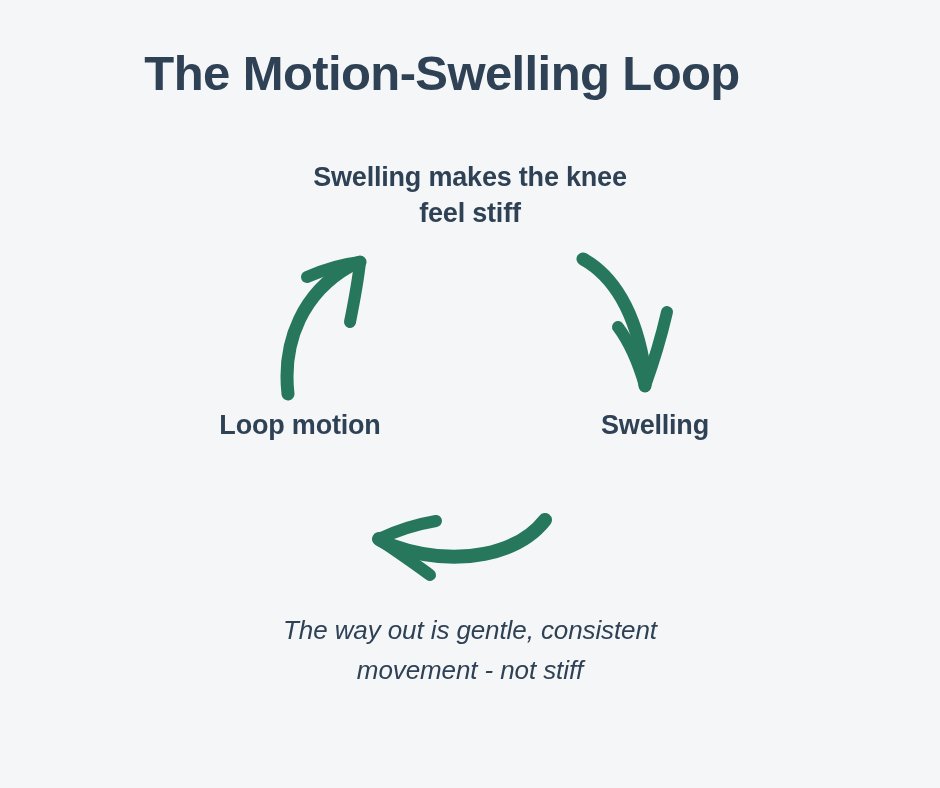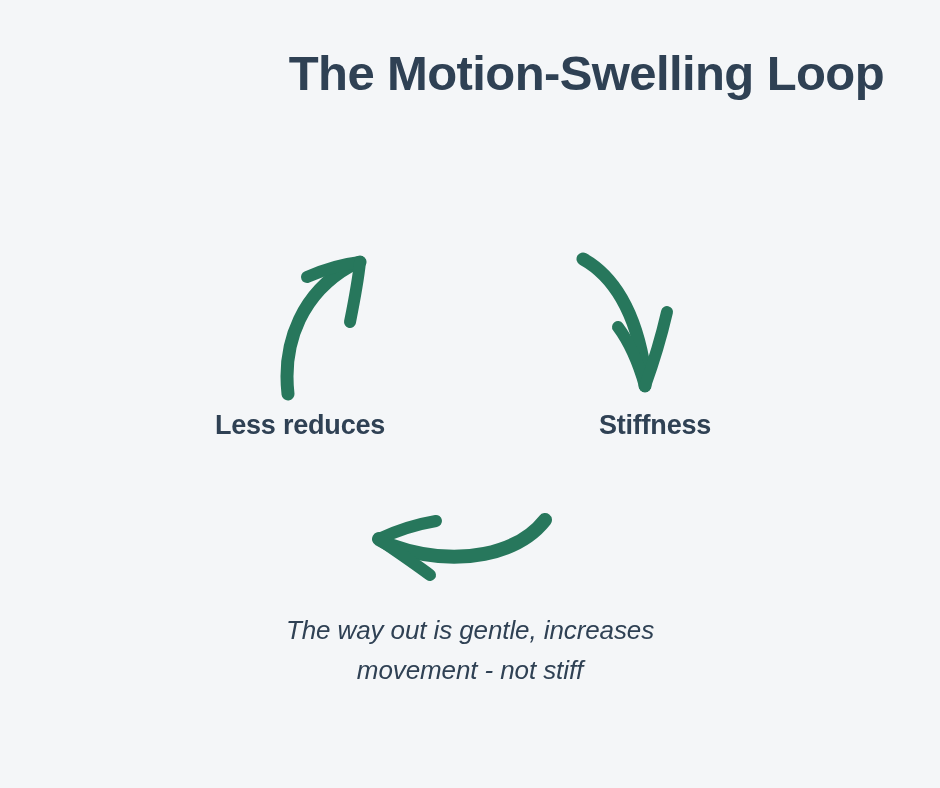--- a/index.html
+++ b/index.html
@@ -20,21 +20,21 @@
     height: 788px;
     background: #f4f6f8;
   }
 
   
   .title {
     position: absolute;
     top: 46px;
     left: 0;
     width: 884px;
-    text-align: right;
+    text-align: center;
     font-size: 49px;
     font-weight: bold;
     color: #2f4154;
     letter-spacing: -0.6px;
     line-height: 1.12;
     white-space: nowrap;
   }
 
   
   .node {
@@ -117,27 +117,31 @@
 
     <g>
       <path d="M 288 394
                C 282 340, 304 292, 350 266
                L 360 262" fill="none" stroke="#27775c" stroke-width="13" stroke-linecap="round"></path>
       <path d="M 360 262 C 342 264, 323 270, 307 277" fill="none" stroke="#27775c" stroke-width="12" stroke-linecap="round"></path>
       <path d="M 360 262 C 358 282, 354 302, 350 322" fill="none" stroke="#27775c" stroke-width="12" stroke-linecap="round"></path>
     </g>
   </svg>
 
+  <div class="node" id="node-top">
+    <span class="node-line">Swelling makes the knee</span>
+    <span class="node-line">feel stiff</span>
+  </div>
 
   <div class="node" id="node-right">
-    <span class="node-line">Stiffness</span>
+    <span class="node-line">Swelling</span>
   </div>
 
   <div class="node" id="node-left">
-    <span class="node-line">Less reduces</span>
+    <span class="node-line">Loop motion</span>
   </div>
 
   <div class="caption">
-    <span class="caption-line">The way out is gentle, increases</span>
+    <span class="caption-line">The way out is gentle, consistent</span>
     <span class="caption-line">movement - not stiff</span>
   </div>
 
 </div>
 
 </body></html>

